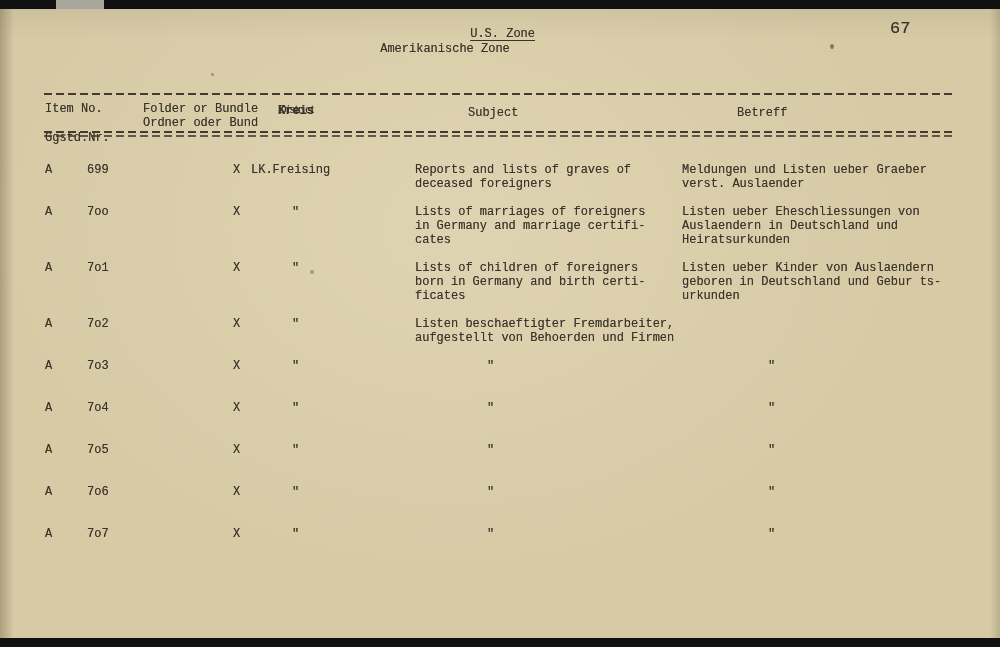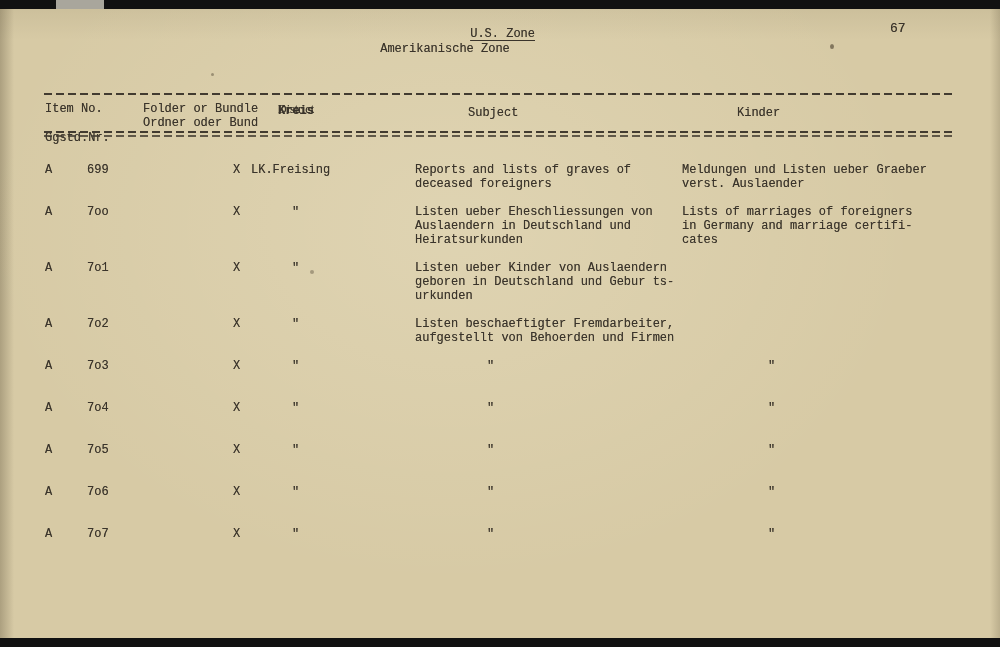--- a/index.html
+++ b/index.html
@@ -22,21 +22,21 @@
   }
   .bar { position: absolute; left: 0; width: 100%; background: #111; }
   .bar.top { top: 0; height: 9px; }
   .bar.bottom { bottom: 0; height: 9px; }
   .notch { position: absolute; top: 0; left: 56px; width: 48px; height: 9px; background: #a9a69c; }
   .artifact { position: absolute; border-radius: 50%; background: rgba(60,50,35,0.55); }
   .a1 { left: 830px; top: 44px; width: 4px; height: 5px; }
   .a2 { left: 310px; top: 270px; width: 4px; height: 4px; background: rgba(60,50,35,0.35); }
   .a3 { left: 211px; top: 73px; width: 3px; height: 3px; background: rgba(60,50,35,0.4); }
 
-  .pagenum { position: absolute; top: 22px; left: 890px; font-size: 13px; }
+  .pagenum { position: absolute; top: 22px; left: 890px; font-size: 17px; }
 
   .title-block { position: absolute; top: 27px; left: 355px; width: 180px; text-align: center; }
   .title { text-decoration: underline; text-underline-offset: 3px; text-align: right; }
   .subtitle { margin-top: 1px; }
 
   .dashes {
     position: absolute; left: 44px; right: 44px; height: 2px;
     background: repeating-linear-gradient(90deg, #423b30 0 8px, rgba(0,0,0,0) 8px 12px);
   }
   .d1 { top: 93px; }
@@ -90,21 +90,21 @@
   <div class="dashes d1"></div>
 
   <div class="thead">
     <span class="h-item-en">Item No.</span>
     <span class="h-item-de">Ggstd.Nr.</span>
     <span class="h-folder-en">Folder or Bundle</span>
     <span class="h-folder-de">Ordner oder Bund</span>
     <span class="h-district-en">District</span>
     <span class="h-district-de">Kreis</span>
     <span class="h-subject">Subject</span>
-    <span class="h-betreff">Kinder</span>
+    <span class="h-betreff">Betreff</span>
   </div>
 
   <div class="dashes d2"></div>
   <div class="dashes d3"></div>
 
   <div class="tbody">
       <div class="trow">
         <span class="cell letter">A</span>
         <span class="cell num">699</span>
         <span class="cell xmark">X</span>
@@ -112,32 +112,35 @@
         <span class="cell subject">Reports and lists of graves of
 deceased foreigners</span>
         <span class="cell betreff">Meldungen und Listen ueber Graeber
 verst. Auslaender</span>
       </div>
       <div class="trow">
         <span class="cell letter">A</span>
         <span class="cell num">7oo</span>
         <span class="cell xmark">X</span>
         <span class="cell district ditto">"</span>
+        <span class="cell subject">Lists of marriages of foreigners
+in Germany and marriage certifi-
+cates</span>
         <span class="cell betreff">Listen ueber Eheschliessungen von
 Auslaendern in Deutschland und
 Heiratsurkunden</span>
-        <span class="cell subject">Lists of marriages of foreigners
-in Germany and marriage certifi-
-cates</span>
       </div>
       <div class="trow">
         <span class="cell letter">A</span>
         <span class="cell num">7o1</span>
         <span class="cell xmark">X</span>
         <span class="cell district ditto">"</span>
+        <span class="cell subject">Lists of children of foreigners
+born in Germany and birth certi-
+ficates</span>
         <span class="cell betreff">Listen ueber Kinder von Auslaendern
 geboren in Deutschland und Gebur ts-
 urkunden</span>
       </div>
       <div class="trow">
         <span class="cell letter">A</span>
         <span class="cell num">7o2</span>
         <span class="cell xmark">X</span>
         <span class="cell district ditto">"</span>
         <span class="cell betreff">Listen beschaeftigter Fremdarbeiter,

